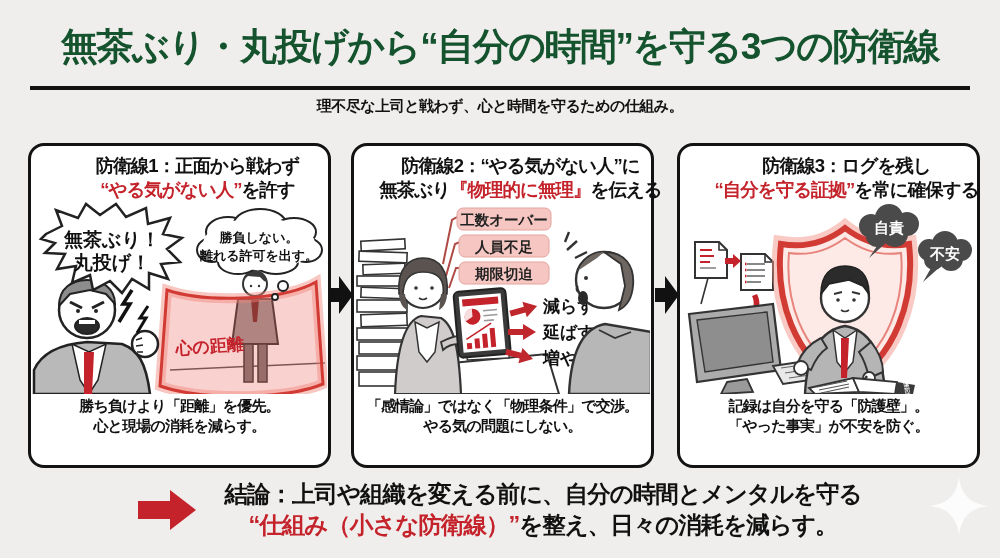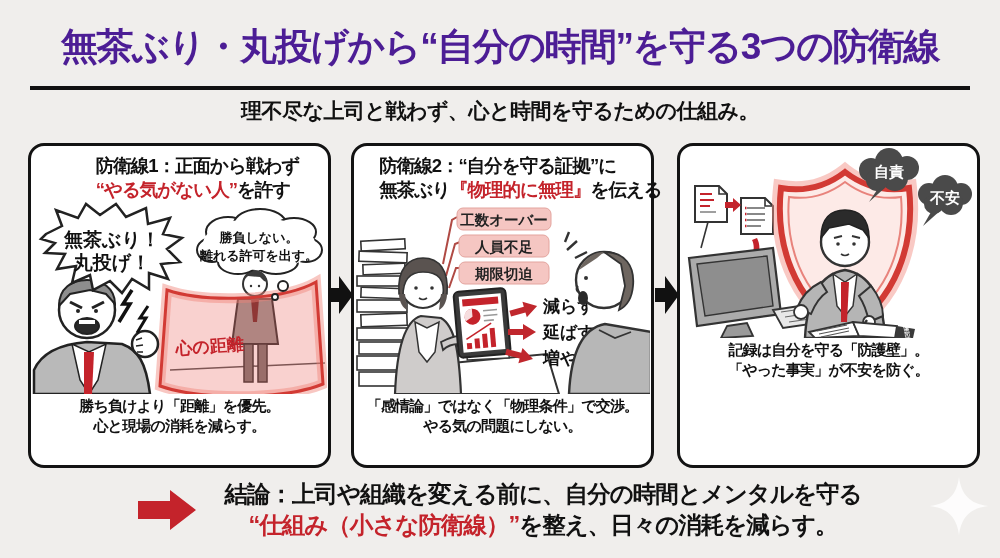--- a/index.html
+++ b/index.html
@@ -7,34 +7,34 @@
     width:1000px;height:558px;position:relative;overflow:hidden;
     background:#f0eeec;
     font-family:"Liberation Sans","DejaVu Sans",sans-serif;
     color:#111;
   }
   .abs{position:absolute;}
   
   .title{
     left:0;right:0;top:22px;text-align:center;
     font-size:37px;font-weight:900;letter-spacing:-1.5px;
-    white-space:nowrap;color:#4c1d95;
+    white-space:nowrap;color:#14532d;
   }
   .title-rule{left:30px;width:940px;top:86px;height:4px;background:#111;}
   .subtitle{
     left:0;right:0;top:97px;text-align:center;
-    font-size:21px;font-weight:900;letter-spacing:-0.5px;color:#111;
+    font-size:15px;font-weight:900;letter-spacing:-0.5px;color:#111;
   }
   
   .panel{
     top:143px;width:303px;height:325px;background:#ffffff;
     border:3.5px solid #131313;border-radius:16px;box-sizing:border-box;
     display:flex;flex-direction:column;align-items:center;
   }
-  .panel-title{margin-top:8px;line-height:1.3;
+  .panel-title{margin-top:8px;text-align:center;line-height:1.3;
     font-size:18.5px;font-weight:900;letter-spacing:-1px;white-space:nowrap;margin-left:36px;}
   .red{color:#c4232b;}
   .illus{width:295px;height:192px;flex:0 0 auto;display:block;}
   .caption{margin-top:2px;text-align:center;line-height:1.35;
     font-size:15px;font-weight:900;letter-spacing:-0.8px;white-space:nowrap;}
   
   .flow-arrow{top:276px;width:24px;height:38px;}
   
   .conclusion{left:0;right:0;top:479px;display:flex;justify-content:center;align-items:center;gap:28px;}
   .concl-arrow{width:58px;height:40px;flex:0 0 auto;}
@@ -122,21 +122,21 @@
     <span>心と現場の消耗を減らす。</span>
   </div>
 </div>
 
 <svg class="abs flow-arrow" style="left:329px;" viewBox="0 0 24 38">
   <polygon points="0,12 10,12 10,0 24,19 10,38 10,26 0,26" fill="#111"></polygon>
 </svg>
 
 <div class="abs panel" style="left:351px;">
   <div class="panel-title">
-    <span>防衛線2：“自分を守る証拠”に</span><br>
+    <span>防衛線2：“やる気がない人”に</span><br>
     <span>無茶ぶり</span><span class="red">『物理的に無理』</span><span>を伝える</span>
   </div>
   <svg class="illus" viewBox="0 0 295 192">
 
     <g stroke="#333" stroke-width="1.6" fill="#fff">
       <rect x="6" y="38" width="44" height="10" transform="rotate(-3 28 43)"></rect>
       <rect x="4" y="50" width="48" height="10" transform="rotate(2 28 55)"></rect>
       <rect x="8" y="62" width="42" height="10" transform="rotate(-2 29 67)"></rect>
       <rect x="2" y="74" width="50" height="10"></rect>
       <rect x="6" y="86" width="44" height="10" transform="rotate(2 28 91)"></rect>
@@ -229,20 +229,24 @@
     <span>「感情論」ではなく「物理条件」で交渉。</span><br>
     <span>やる気の問題にしない。</span>
   </div>
 </div>
 
 <svg class="abs flow-arrow" style="left:655px;" viewBox="0 0 24 38">
   <polygon points="0,12 10,12 10,0 24,19 10,38 10,26 0,26" fill="#111"></polygon>
 </svg>
 
 <div class="abs panel" style="left:677px;">
+  <div class="panel-title">
+    <span>防衛線3：ログを残し</span><br>
+    <span class="red">“自分を守る証拠”</span><span>を常に確保する</span>
+  </div>
   <svg class="illus" viewBox="0 0 295 192">
 
     <g>
       <line x1="27" y1="76" x2="20" y2="102" stroke="#333" stroke-width="1.6"></line>
       <g fill="#fff" stroke="#333" stroke-width="2">
         <path d="M14,40 h24 l8,8 v28 h-32 Z"></path>
         <path d="M60,52 h24 l8,8 v28 h-32 Z"></path>
       </g>
       <path d="M38,40 v8 h8" fill="none" stroke="#333" stroke-width="1.6"></path>
       <path d="M84,52 v8 h8" fill="none" stroke="#333" stroke-width="1.6"></path>

